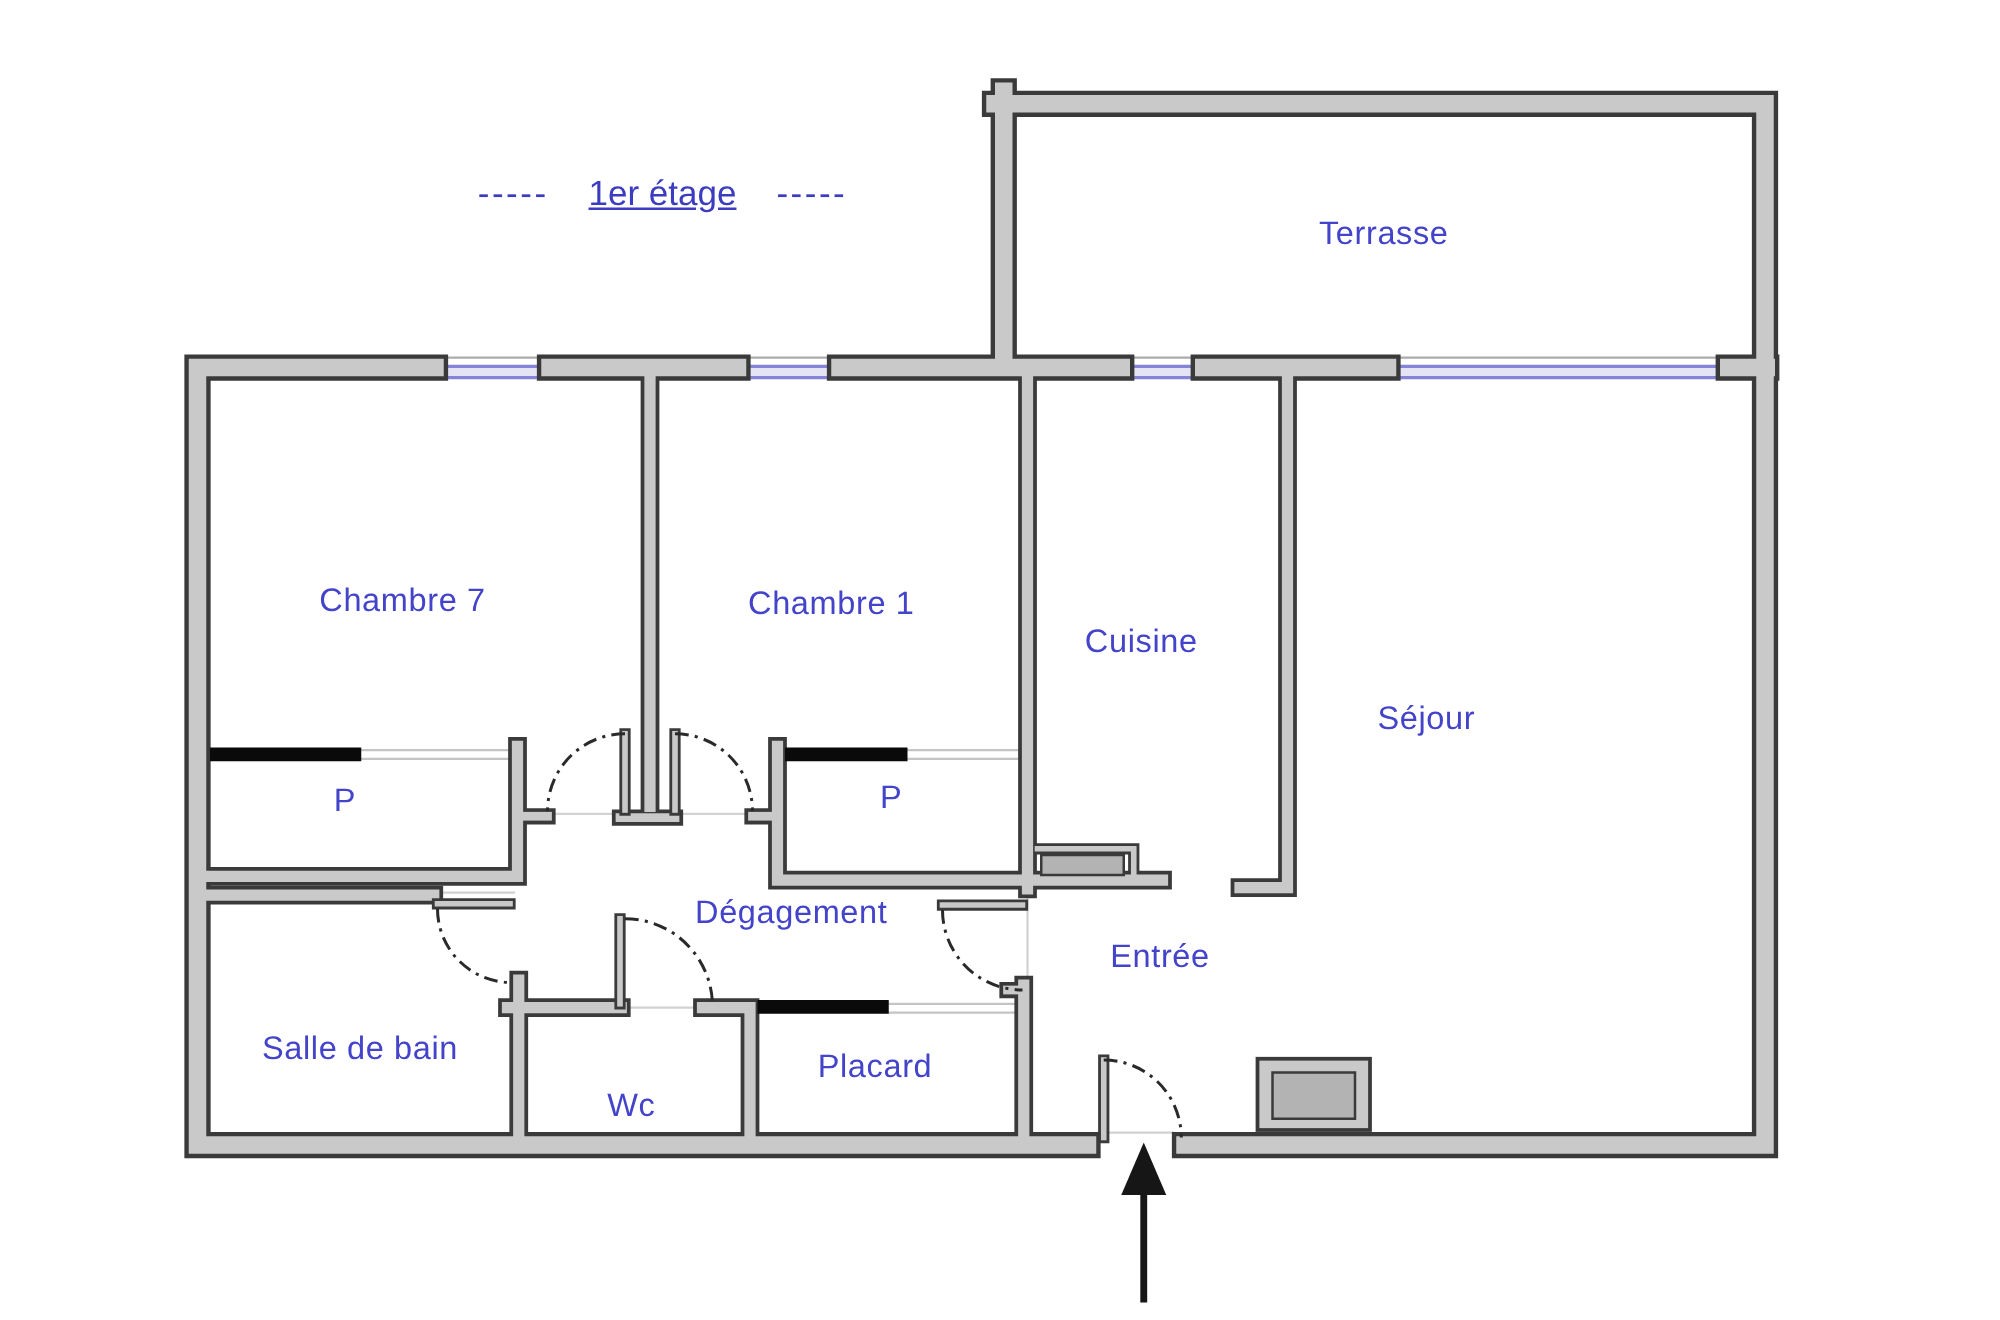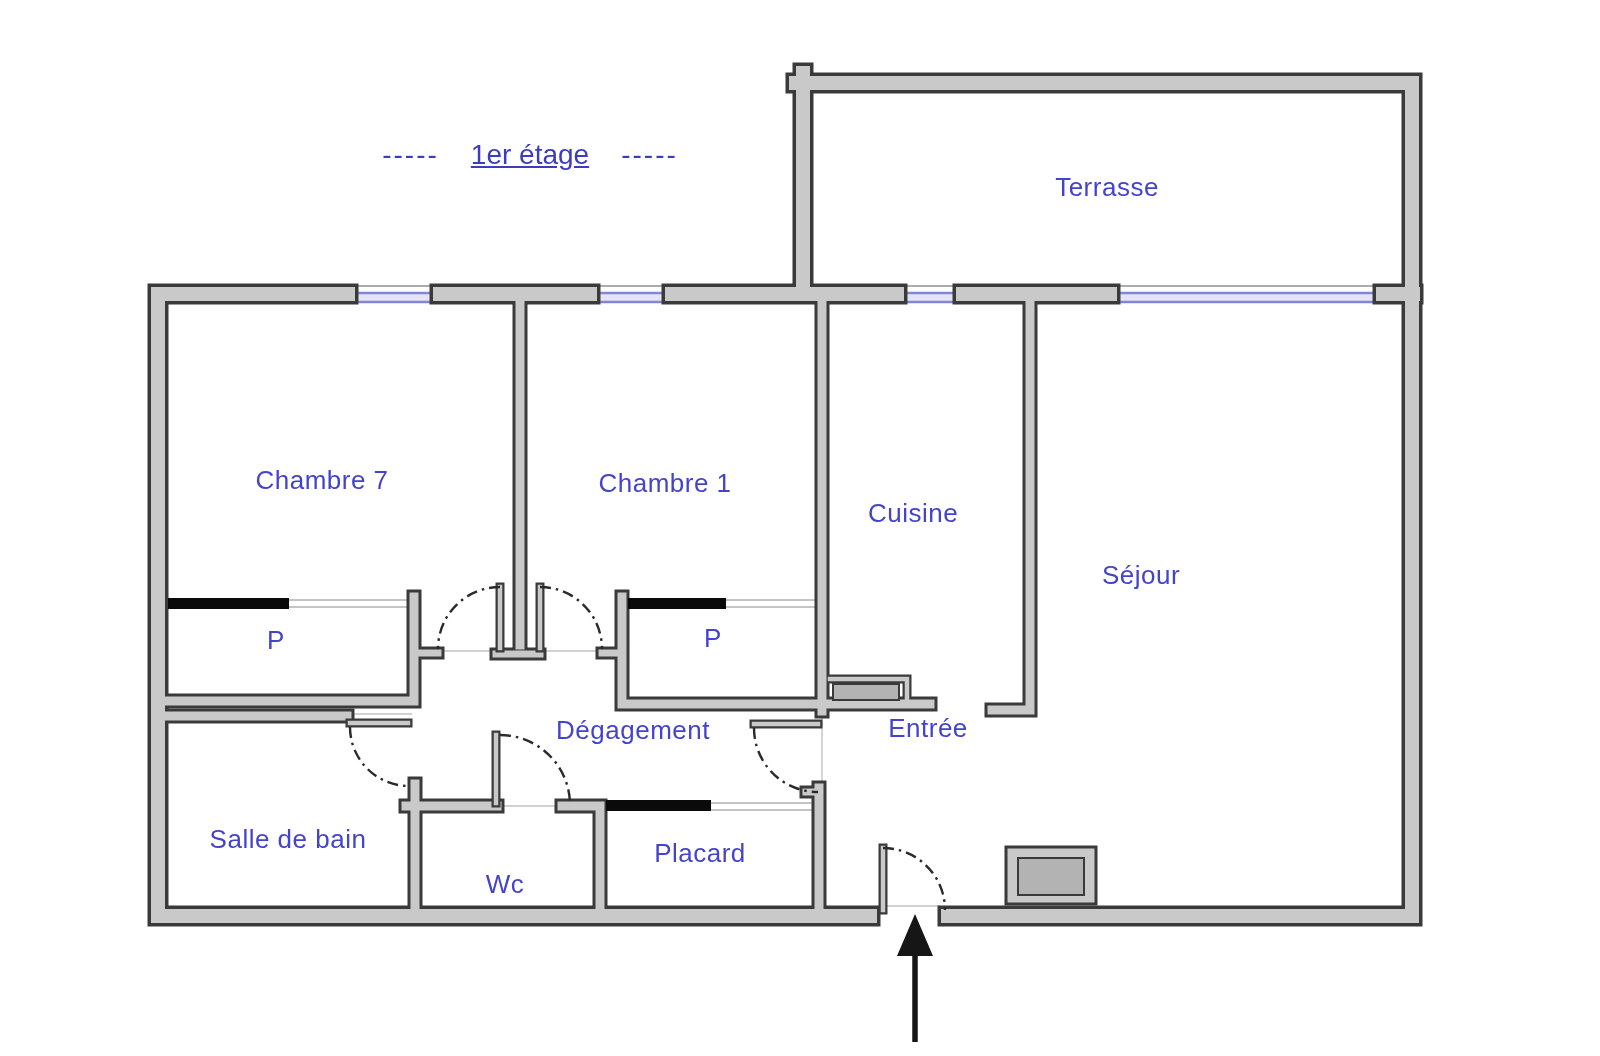--- a/index.html
+++ b/index.html
@@ -228,15 +228,15 @@
   <div class="lbl" style="left:322px;  top:480px;">Chambre 7</div>
   <div class="lbl" style="left:665px;  top:483px;">Chambre 1</div>
   <div class="lbl" style="left:913px;  top:513px;">Cuisine</div>
   <div class="lbl" style="left:1141px; top:575px;">Séjour</div>
   <div class="lbl" style="left:276px;  top:640px;">P</div>
   <div class="lbl" style="left:713px;  top:638px;">P</div>
   <div class="lbl" style="left:633px;  top:730px;">Dégagement</div>
   <div class="lbl" style="left:288px;  top:794px;margin-top:45px;">Salle de bain</div>
   <div class="lbl" style="left:505px;  top:840px;margin-top:44px;">Wc</div>
   <div class="lbl" style="left:700px;  top:843px;margin-top:10px;">Placard</div>
-  <div class="lbl" style="left:928px;  top:728px;">Entrée</div>
+  <div class="lbl" style="left:928px;  top:765px;">Entrée</div>
 
 </div>
 
 </body></html>

